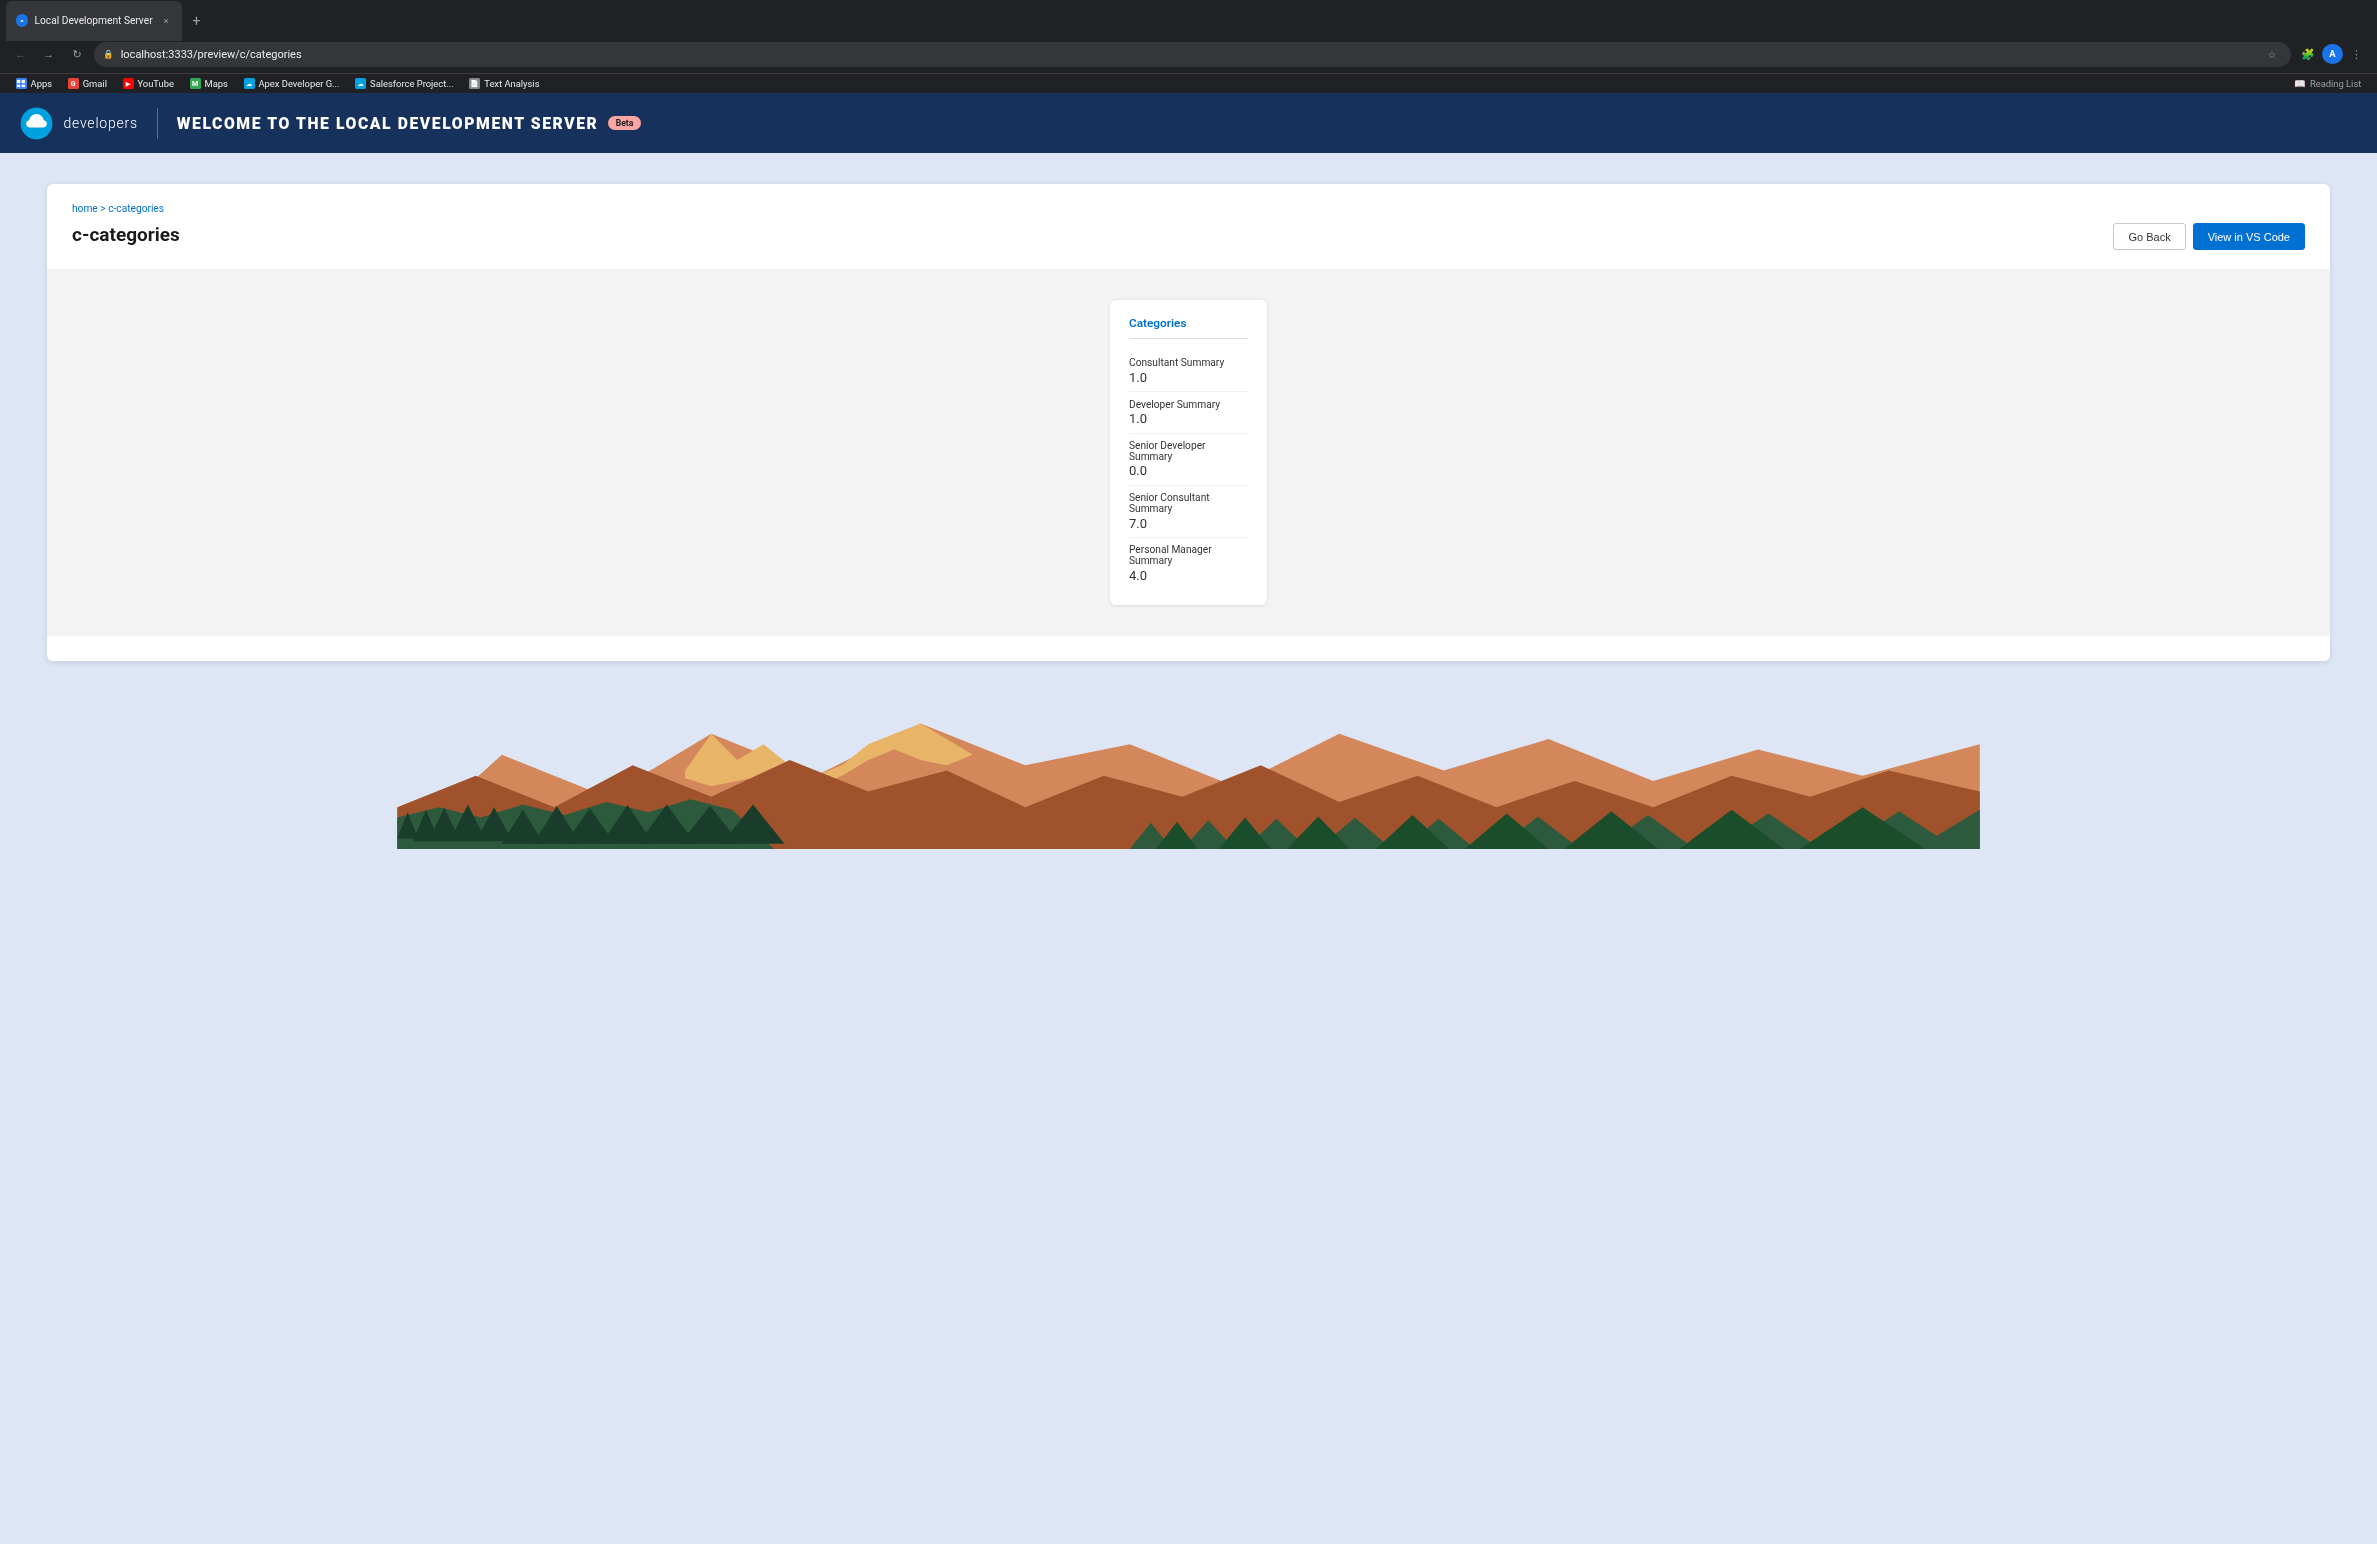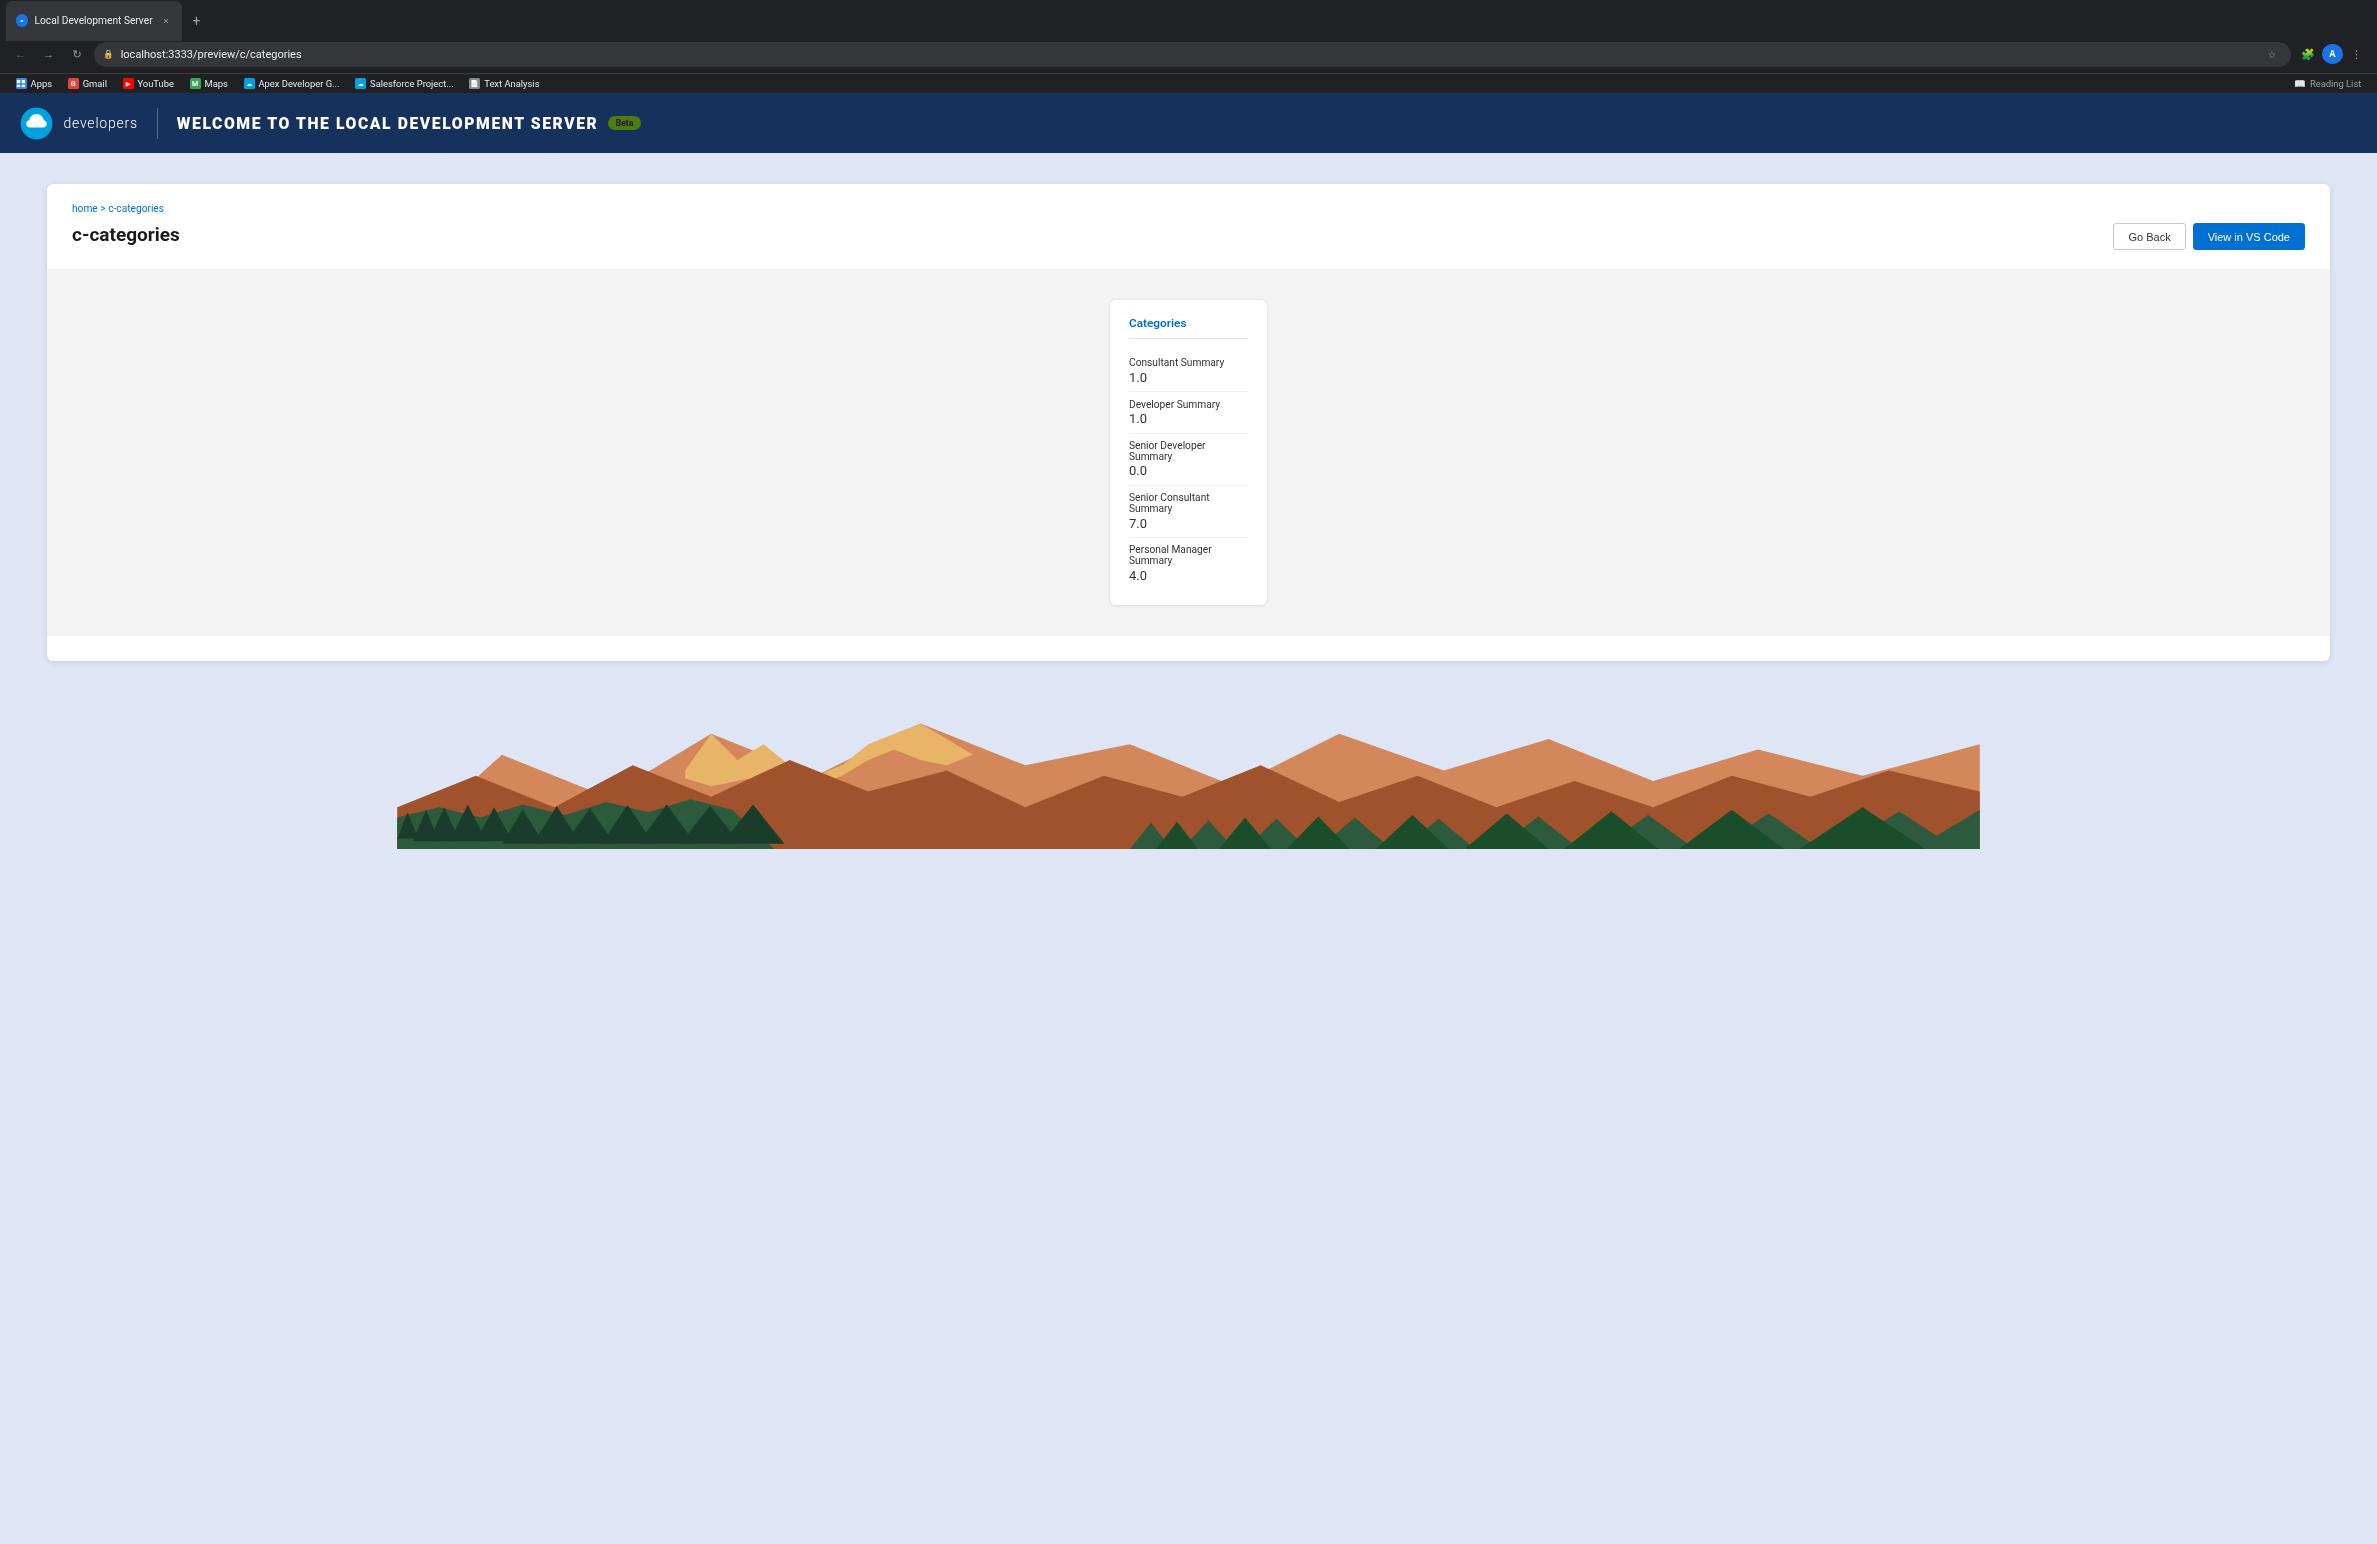--- a/index.html
+++ b/index.html
@@ -39,21 +39,21 @@
     
     .page-content { min-height: calc(100vh - 101px); background: #dee6f5; position: relative; overflow: hidden; }
 
     
     .site-header { background: #16325c; display: flex; align-items: center; padding: 0 19px; height: 60px; }
     .logo-area { display: flex; align-items: center; gap: 9.4px; }
     .salesforce-logo { width: 35px; height: 35px; }
     .logo-text { color: white; font-size: 14px; font-weight: 300; letter-spacing: 0.8px; }
     .header-divider { width: 0.8px; height: 31px; background: rgba(255,255,255,0.3); margin: 0 19px; }
     .header-title { color: white; font-size: 15.7px; font-weight: 900; letter-spacing: 1.6px; text-transform: uppercase; }
-    .beta-badge { background: #4d7c0f; color: #1a1a1a; font-size: 8.6px; font-weight: 700; padding: 2.4px 7.9px; border-radius: 9.4px; margin-left: 9.4px; }
+    .beta-badge { background: #fca5a5; color: #1a1a1a; font-size: 8.6px; font-weight: 700; padding: 2.4px 7.9px; border-radius: 9.4px; margin-left: 9.4px; }
 
     
     .main-content { padding: 31px 47px; min-height: 393px; }
     .content-card { background: white; border-radius: 6.3px; padding: 19px 25px 25px; box-shadow: 0 1.6px 6.3px rgba(0,0,0,0.1); }
     .breadcrumb { font-size: 10.2px; color: #0070d2; margin-bottom: 9.4px; }
     .breadcrumb a { color: #0070d2; text-decoration: none; }
     .breadcrumb-current { color: #0070d2; }
     .page-title-row { display: flex; align-items: flex-start; justify-content: space-between; }
     .page-title { font-size: 19px; font-weight: 700; color: #1a1a1a; }
     .action-buttons { display: flex; gap: 7px; align-items: center; }

